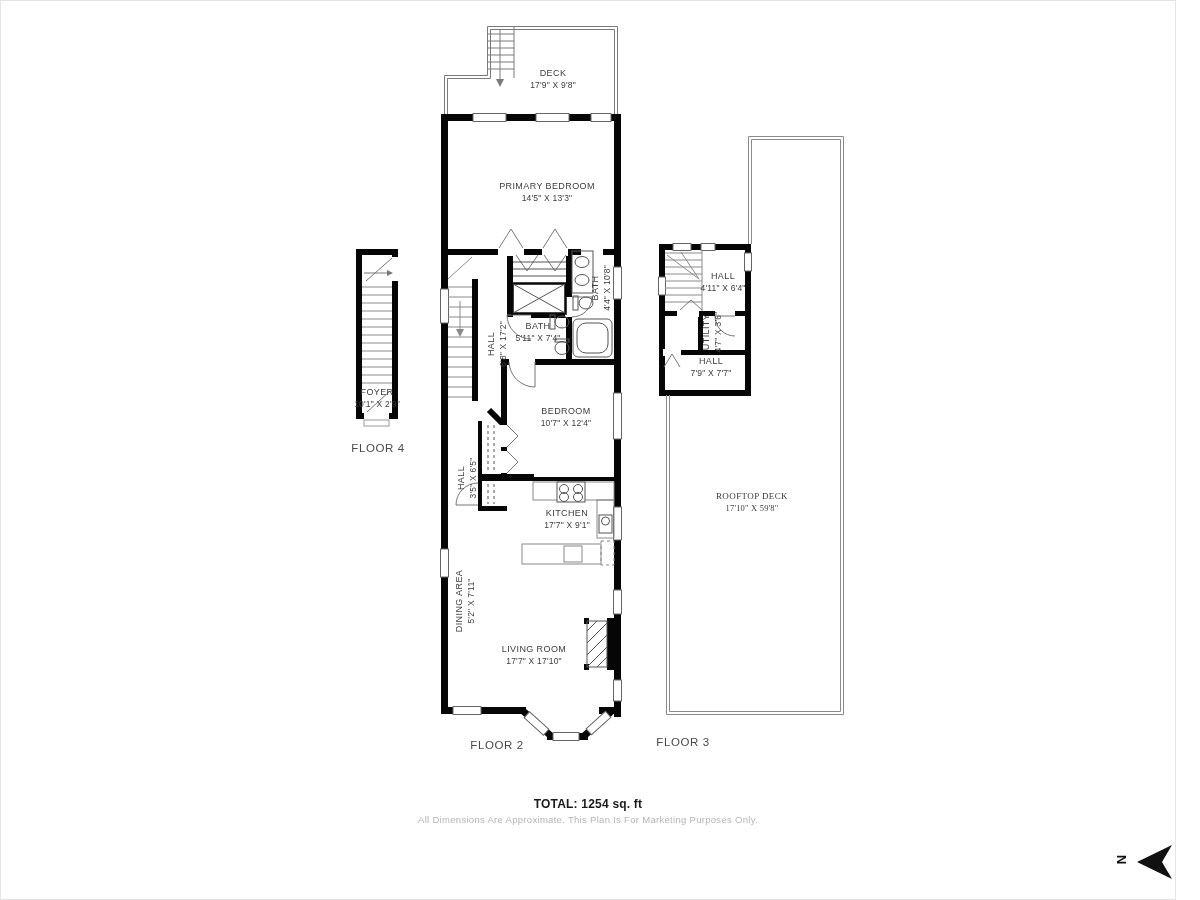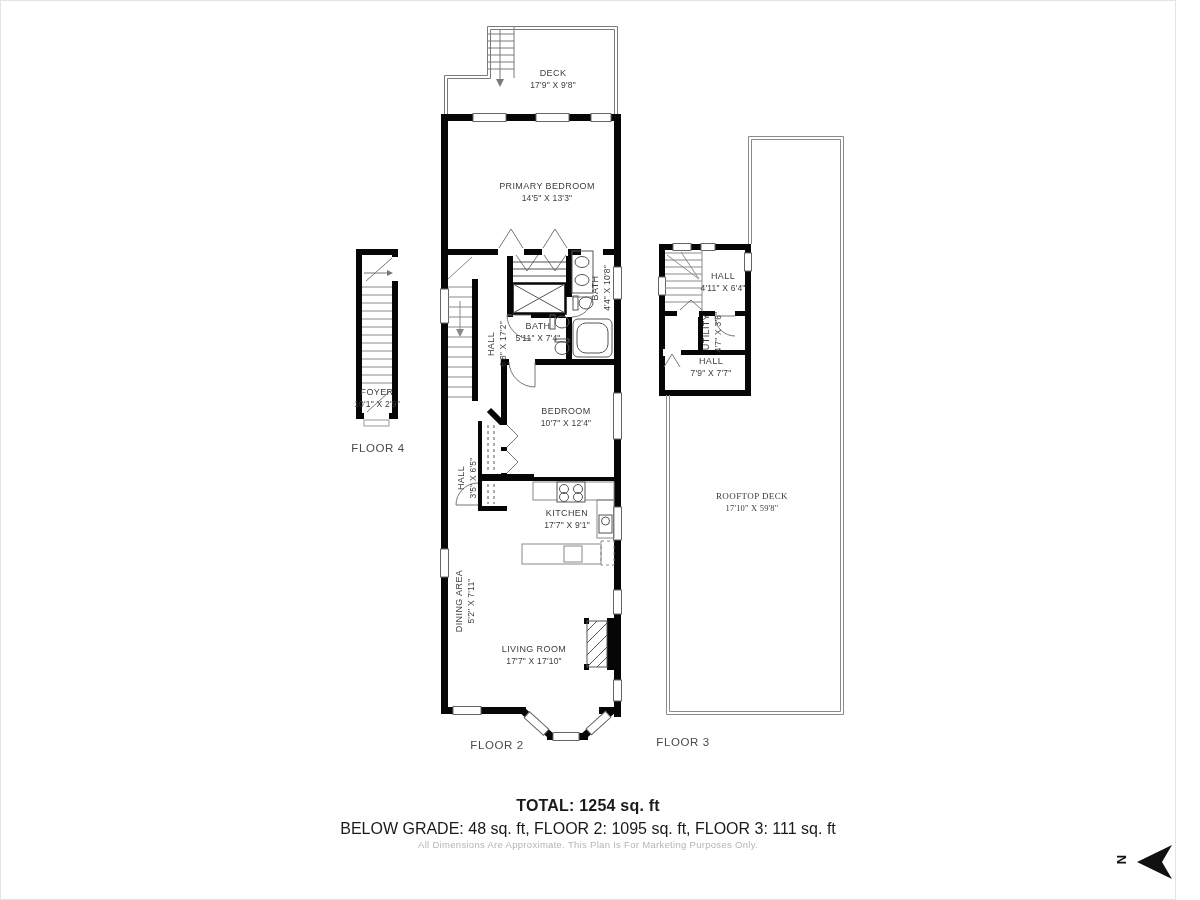--- a/index.html
+++ b/index.html
@@ -8,21 +8,21 @@
         font-family:"Liberation Sans",sans-serif;}
   svg{position:absolute;left:0;top:0;}
   .lbl{position:absolute;transform:translate(-50%,-50%);text-align:center;
        color:#3c3c3c;white-space:nowrap;line-height:1.3;}
   .lbl .nm{font-size:9px;letter-spacing:.4px;}
   .lbl .dm{font-size:8.5px;letter-spacing:.2px;}
   .lbl.v{transform:translate(-50%,-50%) rotate(-90deg);}
   .floor-lbl{position:absolute;transform:translate(-50%,-50%);font-size:11.5px;
        color:#4a4a4a;letter-spacing:.6px;white-space:nowrap;}
   .summary{position:absolute;left:0;right:0;top:796px;text-align:center;color:#1a1a1a;}
-  .summary .l1{font-size:16px;font-weight:bold;letter-spacing:.2px;margin-bottom:3px;}
+  .summary .l1{font-size:12px;font-weight:bold;letter-spacing:.2px;margin-bottom:3px;}
   .summary .l2,.summary .l3{font-size:16px;line-height:21px;}
   .summary .disc{font-size:9.5px;color:#b5b5b5;letter-spacing:.3px;}
   .north{position:absolute;left:1108px;top:836px;width:72px;height:48px;}
   .north .n{position:absolute;left:8px;top:15px;font-size:13px;font-weight:bold;color:#111;
        transform:rotate(-90deg);}
 </style>
 </head>
 <body>
 
 <div class="page">
@@ -342,21 +342,20 @@
     <div class="nm">ROOFTOP DECK</div>
     <div class="dm">17'10" X 59'8"</div>
   </div>
 
   <div class="floor-lbl" style="left:377px;top:447px;">FLOOR 4</div>
   <div class="floor-lbl" style="left:479px;top:744px;margin-left:17px;">FLOOR 2</div>
   <div class="floor-lbl" style="left:682px;top:741px;">FLOOR 3</div>
 
   <div class="summary">
     <div class="l1">TOTAL: 1254 sq. ft</div>
-    <div class="l2">BELOW GRADE: 48 sq. ft, FLOOR 2: 1095 sq. ft, FLOOR 3: 111 sq. ft</div>
     <div class="disc">All Dimensions Are Approximate. This Plan Is For Marketing Purposes Only.</div>
   </div>
 
   <div class="north">
     <span class="n">N</span>
   </div>
 
 </div>
 
 </body></html>

